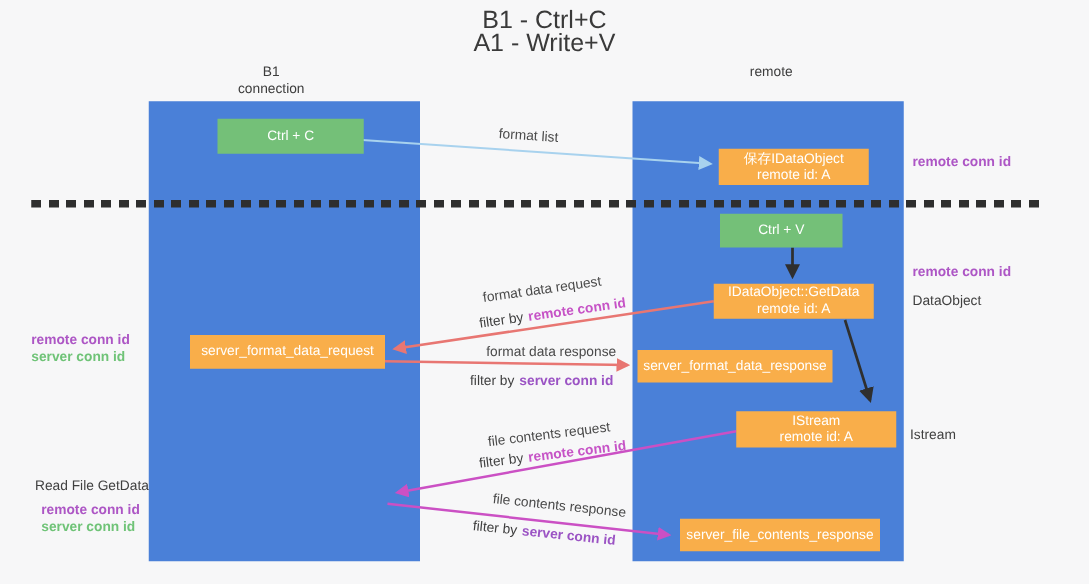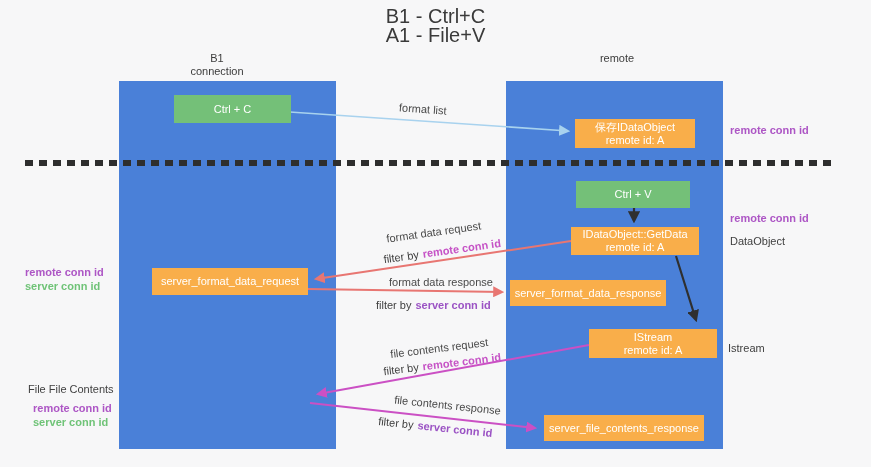--- a/index.html
+++ b/index.html
@@ -36,21 +36,21 @@
   .ann.greent { color:#6fc377; font-weight:bold; }
   .ann.dark   { color:#3f3f3f; }
 </style>
 </head>
 <body>
 
 <div class="canvas">
 
   <div class="title">
     <div>B1 - Ctrl+C</div>
-    <div>A1 - File+V</div>
+    <div>A1 - Write+V</div>
   </div>
 
   <div class="lane-header" style="left:137px; top:52px;">
     <div>B1</div>
     <div>connection</div>
   </div>
   <div class="lane-header" style="left:537px; top:52px;">
     <div>remote</div>
   </div>
 
@@ -87,21 +87,21 @@
     <div class="single">Ctrl + C</div>
   </div>
   <div class="node orange" style="left:152px; top:268px; width:156px; height:27px;">
     <div class="single">server_format_data_request</div>
   </div>
 
   <div class="node orange" style="left:575px; top:119px; width:120px; height:29px;">
     <div class="l1">保存IDataObject</div>
     <div class="l2">remote id: A</div>
   </div>
-  <div class="node green" style="left:576px; top:171px; width:114px; height:27px;margin-top:10px;">
+  <div class="node green" style="left:576px; top:171px; width:98px; height:27px;">
     <div class="single">Ctrl + V</div>
   </div>
   <div class="node orange" style="left:571px; top:227px; width:128px; height:28px;">
     <div class="l1">IDataObject::GetData</div>
     <div class="l2">remote id: A</div>
   </div>
   <div class="node orange" style="left:510px; top:280px; width:156px; height:26px;">
     <div class="single">server_format_data_response</div>
   </div>
   <div class="node orange" style="left:589px; top:329px; width:128px; height:29px;">
@@ -130,21 +130,21 @@
   </div>
 
   <div class="edge-label" style="left:394px; top:399px; transform:rotate(6deg);">file contents response</div>
   <div class="edge-label flt" style="left:378px; top:421px; transform:rotate(6deg);">
     <span class="pre">filter by</span><span class="tgt tgt-server">server conn id</span>
   </div>
 
   <div class="ann purple" style="left:25px; top:266px;">remote conn id</div>
   <div class="ann greent" style="left:25px; top:280px;">server conn id</div>
 
-  <div class="ann dark" style="left:28px; top:383px;">File File Contents</div>
+  <div class="ann dark" style="left:28px; top:383px;">Read File GetData</div>
   <div class="ann purple" style="left:33px; top:402px;">remote conn id</div>
   <div class="ann greent" style="left:33px; top:416px;">server conn id</div>
 
   <div class="ann purple" style="left:730px; top:124px;">remote conn id</div>
   <div class="ann purple" style="left:730px; top:212px;">remote conn id</div>
   <div class="ann dark" style="left:730px; top:235px;">DataObject</div>
   <div class="ann dark" style="left:728px; top:342px;">Istream</div>
   <div class="ann dark" style="left:733px; top:425px;margin-top:48px;">Write File Contents</div>
 
 </div>

